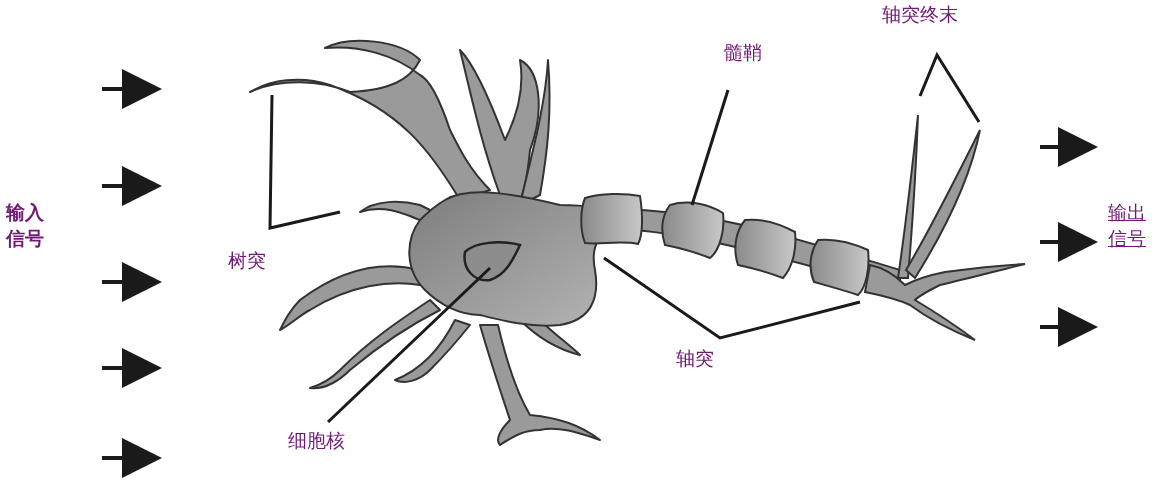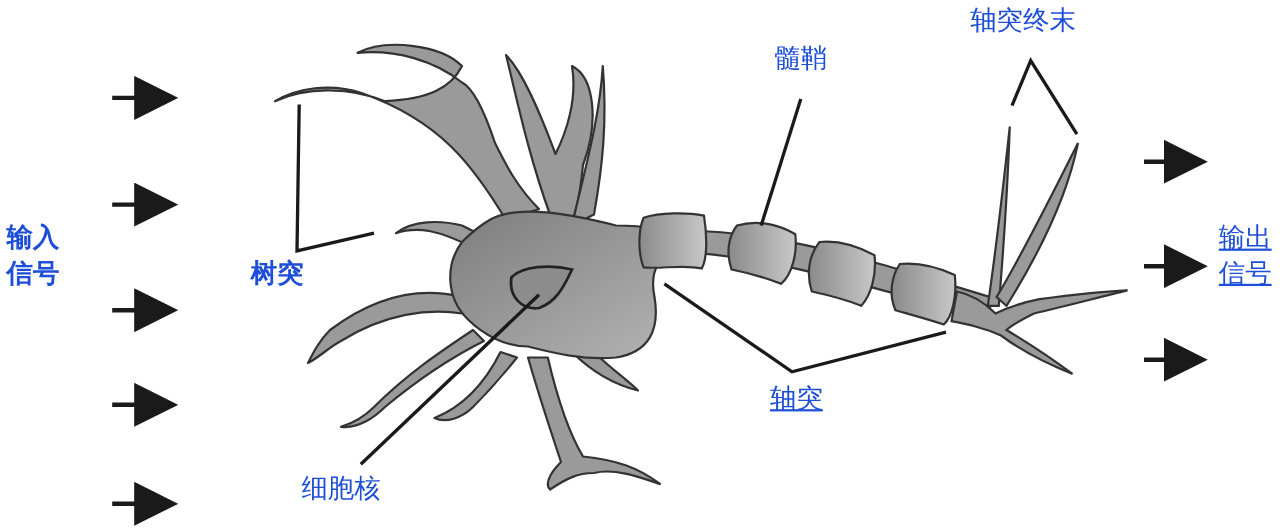--- a/index.html
+++ b/index.html
@@ -1,18 +1,18 @@
 <!DOCTYPE html>
 <html><head>
 <meta charset="utf-8">
 <style>
   html, body { margin:0; padding:0; background:#ffffff; }
   body { width:1167px; height:481px; position:relative; overflow:hidden; font-family:"DejaVu Sans","Liberation Sans",sans-serif; }
   svg.diagram { position:absolute; left:0; top:0; }
-  .lbl { position:absolute; font-size:24px; color:#1d4ed8; line-height:1.35; white-space:nowrap; }
+  .lbl { position:absolute; font-size:19px; color:#701a75; line-height:1.35; white-space:nowrap; }
 </style>
 </head>
 <body>
 
 <svg class="diagram" width="1167" height="481" viewBox="0 0 1167 481">
   <defs>
     <linearGradient id="soma" x1="0" y1="0" x2="1" y2="1">
       <stop offset="0" stop-color="#7d7d7d"></stop>
       <stop offset="1" stop-color="#b5b5b5"></stop>
     </linearGradient>
@@ -82,17 +82,17 @@
 <div class="lbl" style="left:6px;top:200px;font-weight:bold;">
   <div>输入</div>
   <div>信号</div>
 </div>
 
 <div class="lbl" style="left:1108px;top:200px;text-decoration:underline;">
   <div>输出</div>
   <div>信号</div>
 </div>
 
-<div class="lbl" style="left:228px;top:232px;font-weight:bold;">树突</div>
-<div class="lbl" style="left:274px;top:428px;">细胞核</div>
-<div class="lbl" style="left:704px;top:40px;font-family:Liberation Mono, monospace;">髓鞘</div>
-<div class="lbl" style="left:700px;top:346px;text-decoration:underline;">轴突</div>
+<div class="lbl" style="left:228px;top:248px;">树突</div>
+<div class="lbl" style="left:288px;top:428px;">细胞核</div>
+<div class="lbl" style="left:724px;top:40px;">髓鞘</div>
+<div class="lbl" style="left:676px;top:346px;">轴突</div>
 <div class="lbl" style="left:882px;top:2px;">轴突终末</div>
 
 </body></html>

